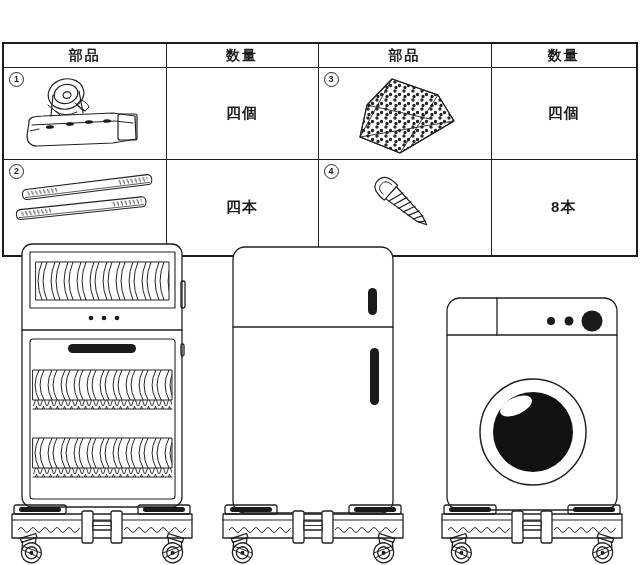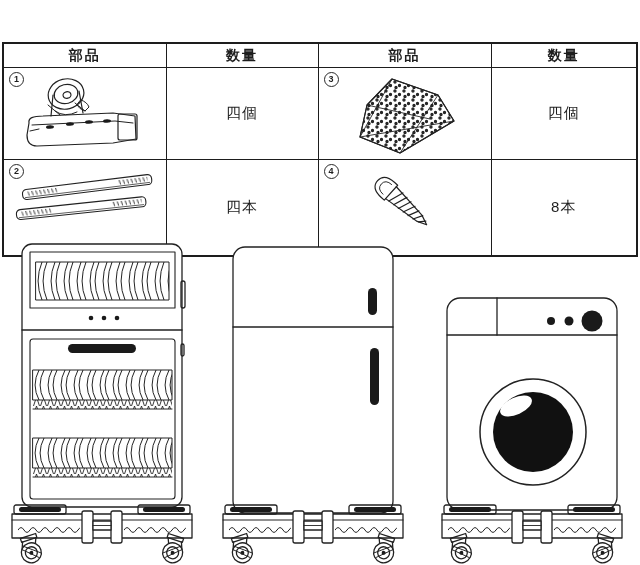--- a/index.html
+++ b/index.html
@@ -2,21 +2,21 @@
 <html><head>
 <meta charset="utf-8">
 <style>
   html,body{margin:0;padding:0;background:#fff;}
   .page{position:relative;width:640px;height:565px;background:#ffffff;overflow:hidden;
         font-family:"Liberation Sans","DejaVu Sans",sans-serif;color:#1d1d1d;}
   table.parts{position:absolute;left:2px;top:13px;width:634px;border-collapse:collapse;
         table-layout:fixed;border:2px solid #1d1d1d;background:#fff;margin-top:29px;}
   table.parts th,table.parts td{border:1px solid #1d1d1d;padding:0;}
   table.parts th{height:23px;font-size:14px;font-weight:bold;text-align:center;letter-spacing:2px;}
-  td.qty{text-align:center;vertical-align:middle;font-size:15px;font-weight:normal;letter-spacing:1px;}
+  td.qty{text-align:center;vertical-align:middle;font-size:15px;font-weight:bold;letter-spacing:1px;}
   td.part{position:relative;vertical-align:middle;}
   tr.r1 td{height:91px;}
   tr.r2 td{height:95px;}
   .circnum{position:absolute;top:4px;left:5px;width:13px;height:13px;border:1px solid #2a2a2a;
         border-radius:50%;font-size:9px;line-height:13px;text-align:center;font-weight:bold;background:#fff;}
   .part-art{display:block;margin:0 auto;}
   .illu{position:absolute;left:0;top:225px;}
   svg{shape-rendering:geometricPrecision;}
 </style>
 </head>

